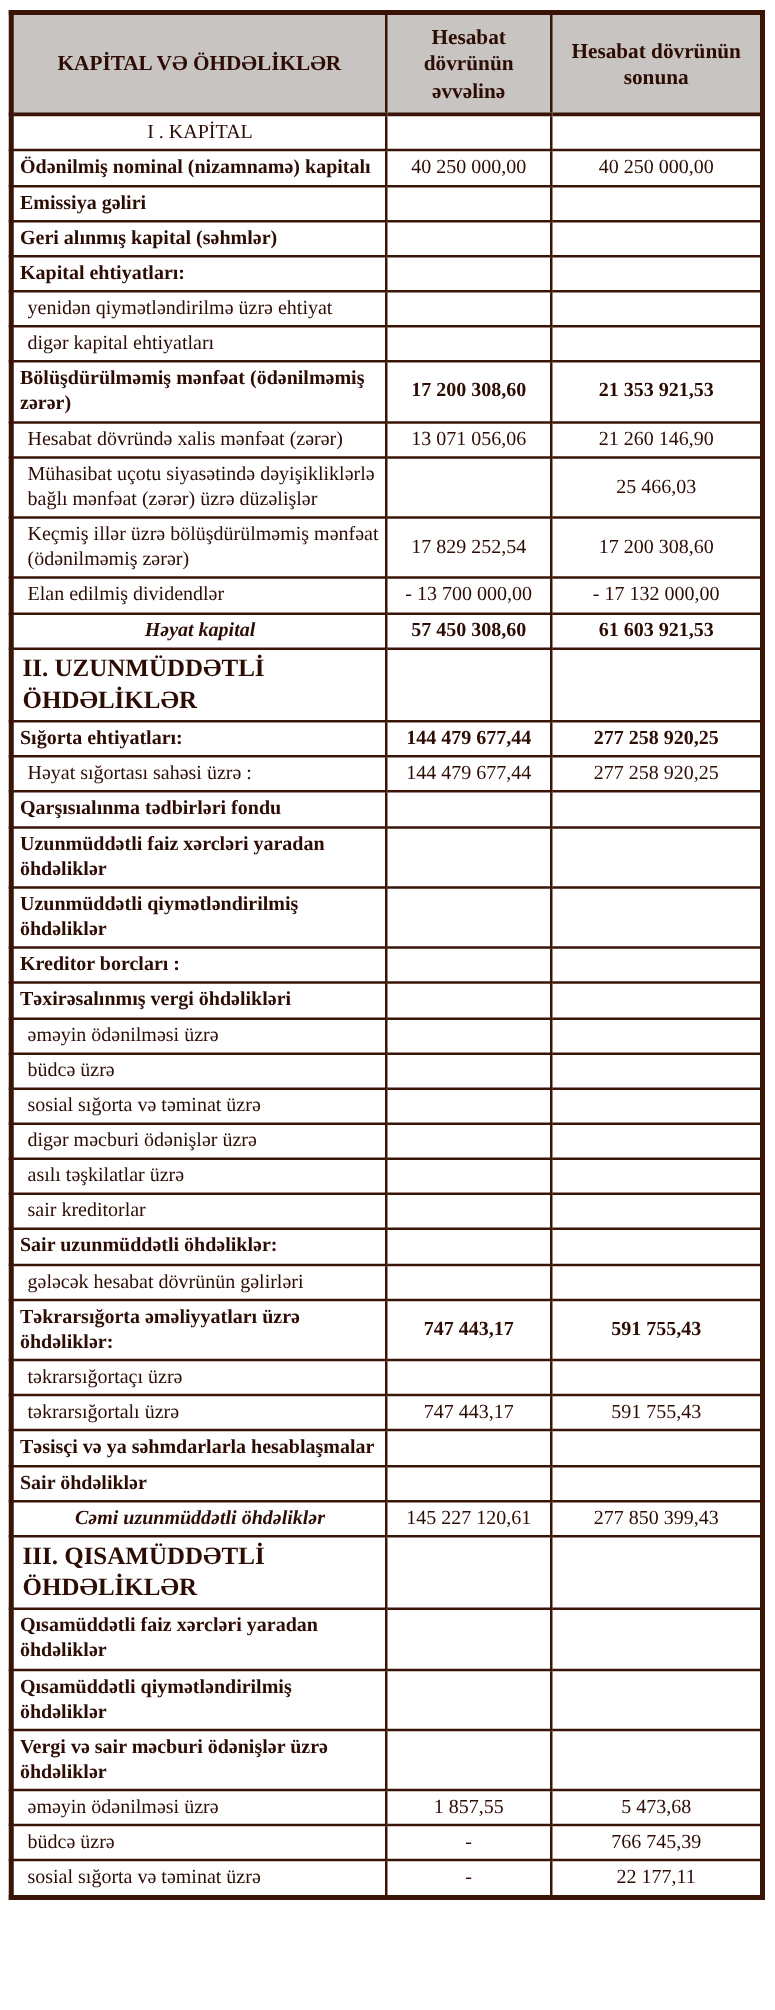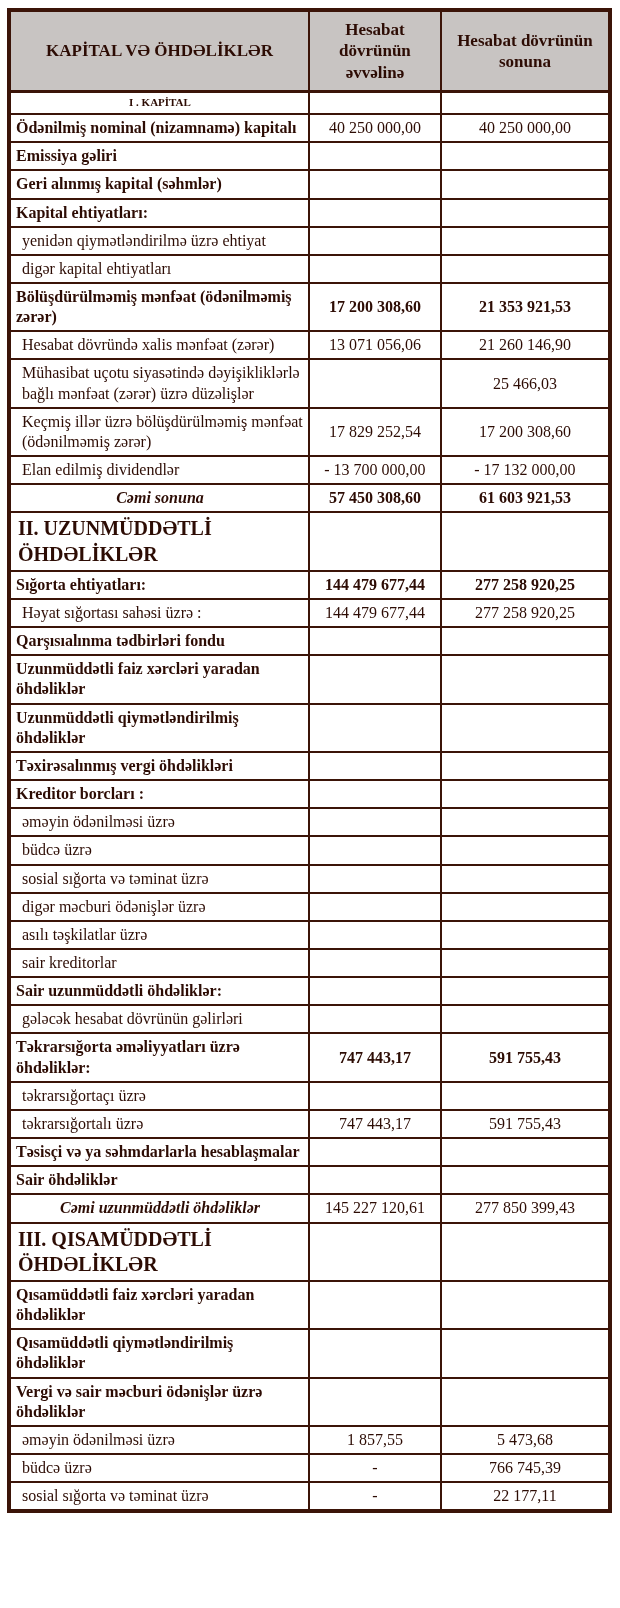--- a/index.html
+++ b/index.html
@@ -32,21 +32,21 @@
     font-size:17px;
     text-align:center;
     vertical-align:middle;
     padding:7px 4px;
     border-bottom:3px solid #3b1408;
   }
   td.label { text-align:left; font-weight:bold; padding-left:5px; vertical-align:middle; }
   td.label.item { font-weight:bold; }
   td.label.sub { font-weight:normal; padding-left:11px; }
   td.label.section { font-weight:bold; padding-left:7px; font-size:20px; }
-  td.label.section-center { font-weight:bold; text-align:center; font-size:11px; }
+  td.label.section-center { font-weight:normal; text-align:center; font-size:16px; }
   td.label.total { font-weight:bold; font-style:italic; text-align:center; }
   td.val { text-align:center; vertical-align:middle; font-weight:normal; }
   td.val.b { font-weight:bold; }
 </style>
 </head>
 <body>
 
 <div class="doc-wrap">
   <table class="sheet">
     <colgroup>
@@ -116,21 +116,21 @@
           <td class="label sub">Keçmiş illər üzrə bölüşdürülməmiş mənfəat  (ödənilməmiş zərər)</td>
           <td class="val">17 829 252,54</td>
           <td class="val">17 200 308,60</td>
         </tr>
         <tr>
           <td class="label sub">Elan edilmiş dividendlər</td>
           <td class="val">- 13 700 000,00</td>
           <td class="val">- 17 132 000,00</td>
         </tr>
         <tr>
-          <td class="label total">Cəmi sonuna</td>
+          <td class="label total">Həyat kapital</td>
           <td class="val b">57 450 308,60</td>
           <td class="val b">61 603 921,53</td>
         </tr>
         <tr>
           <td class="label section">II. UZUNMÜDDƏTLİ ÖHDƏLİKLƏR</td>
           <td class="val"></td>
           <td class="val"></td>
         </tr>
         <tr>
           <td class="label item">Sığorta ehtiyatları:</td>
@@ -151,26 +151,26 @@
           <td class="label item">Uzunmüddətli faiz xərcləri yaradan öhdəliklər</td>
           <td class="val"></td>
           <td class="val"></td>
         </tr>
         <tr>
           <td class="label item">Uzunmüddətli qiymətləndirilmiş öhdəliklər</td>
           <td class="val"></td>
           <td class="val"></td>
         </tr>
         <tr>
+          <td class="label item">Kreditor borcları :</td>
+          <td class="val"></td>
+          <td class="val"></td>
+        </tr>
+        <tr>
           <td class="label item">Təxirəsalınmış vergi öhdəlikləri</td>
-          <td class="val"></td>
-          <td class="val"></td>
-        </tr>
-        <tr>
-          <td class="label item">Kreditor borcları :</td>
           <td class="val"></td>
           <td class="val"></td>
         </tr>
         <tr>
           <td class="label sub">əməyin ödənilməsi üzrə</td>
           <td class="val"></td>
           <td class="val"></td>
         </tr>
         <tr>
           <td class="label sub">büdcə üzrə</td>

